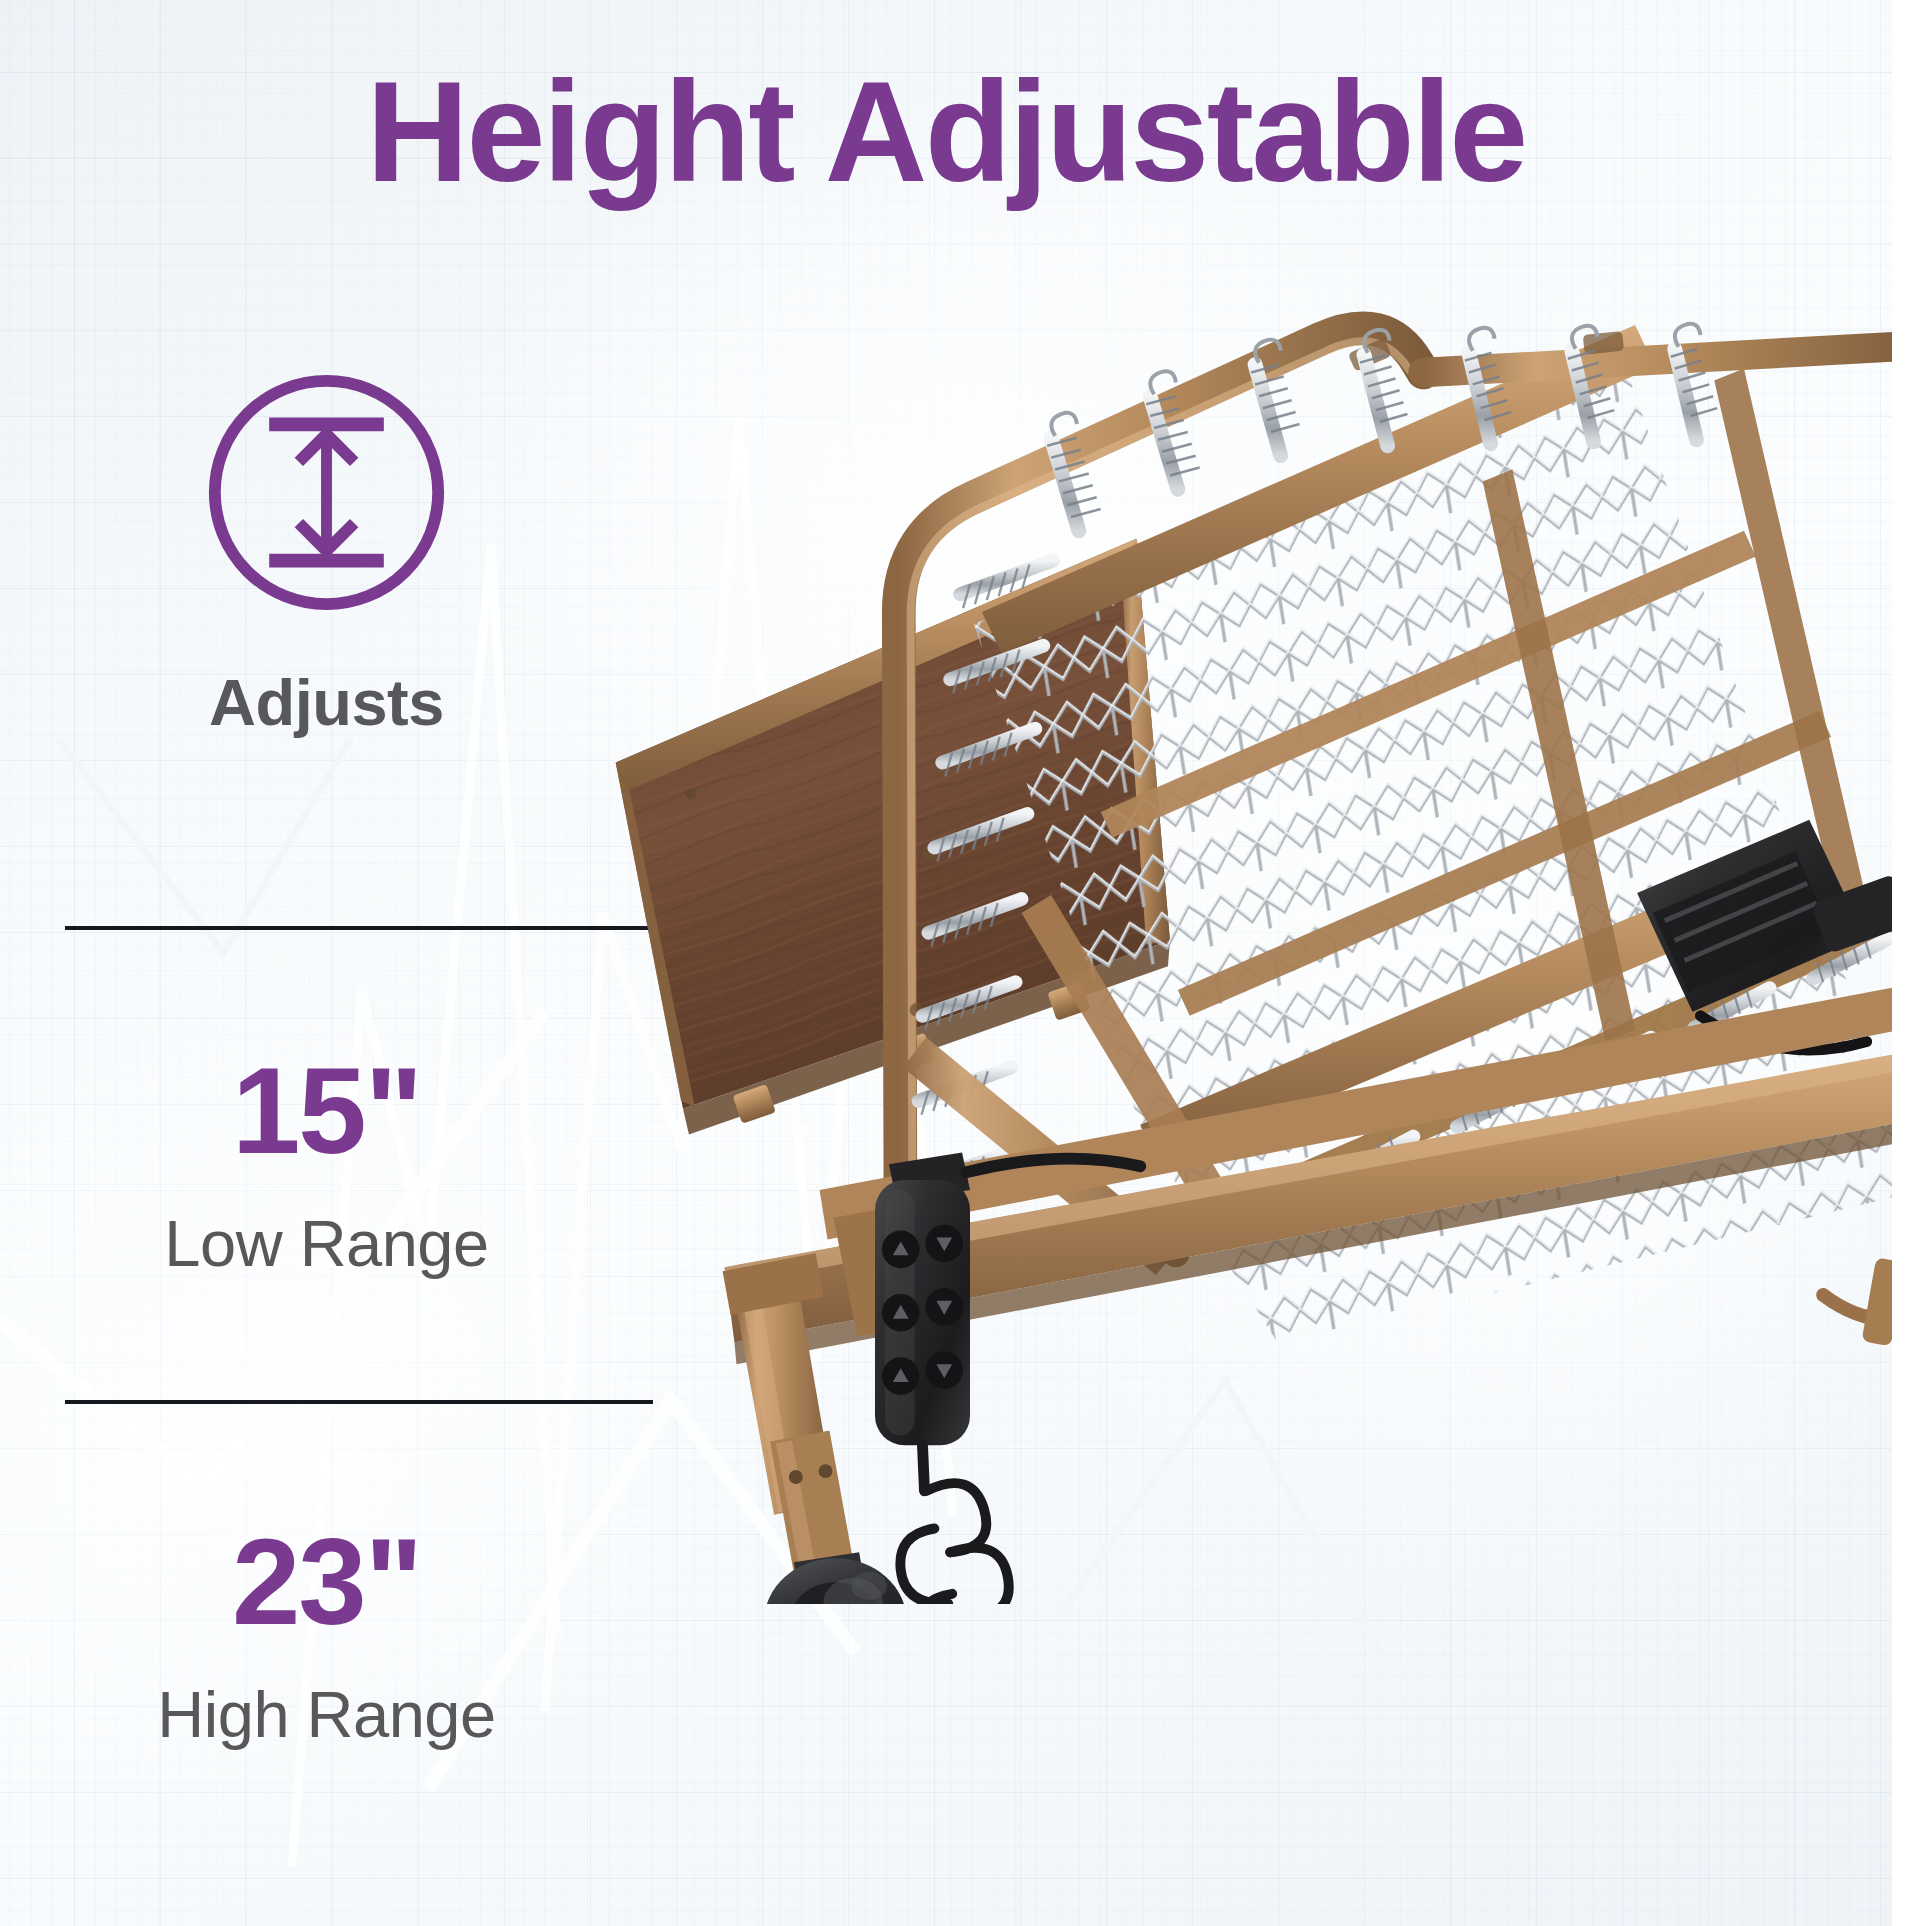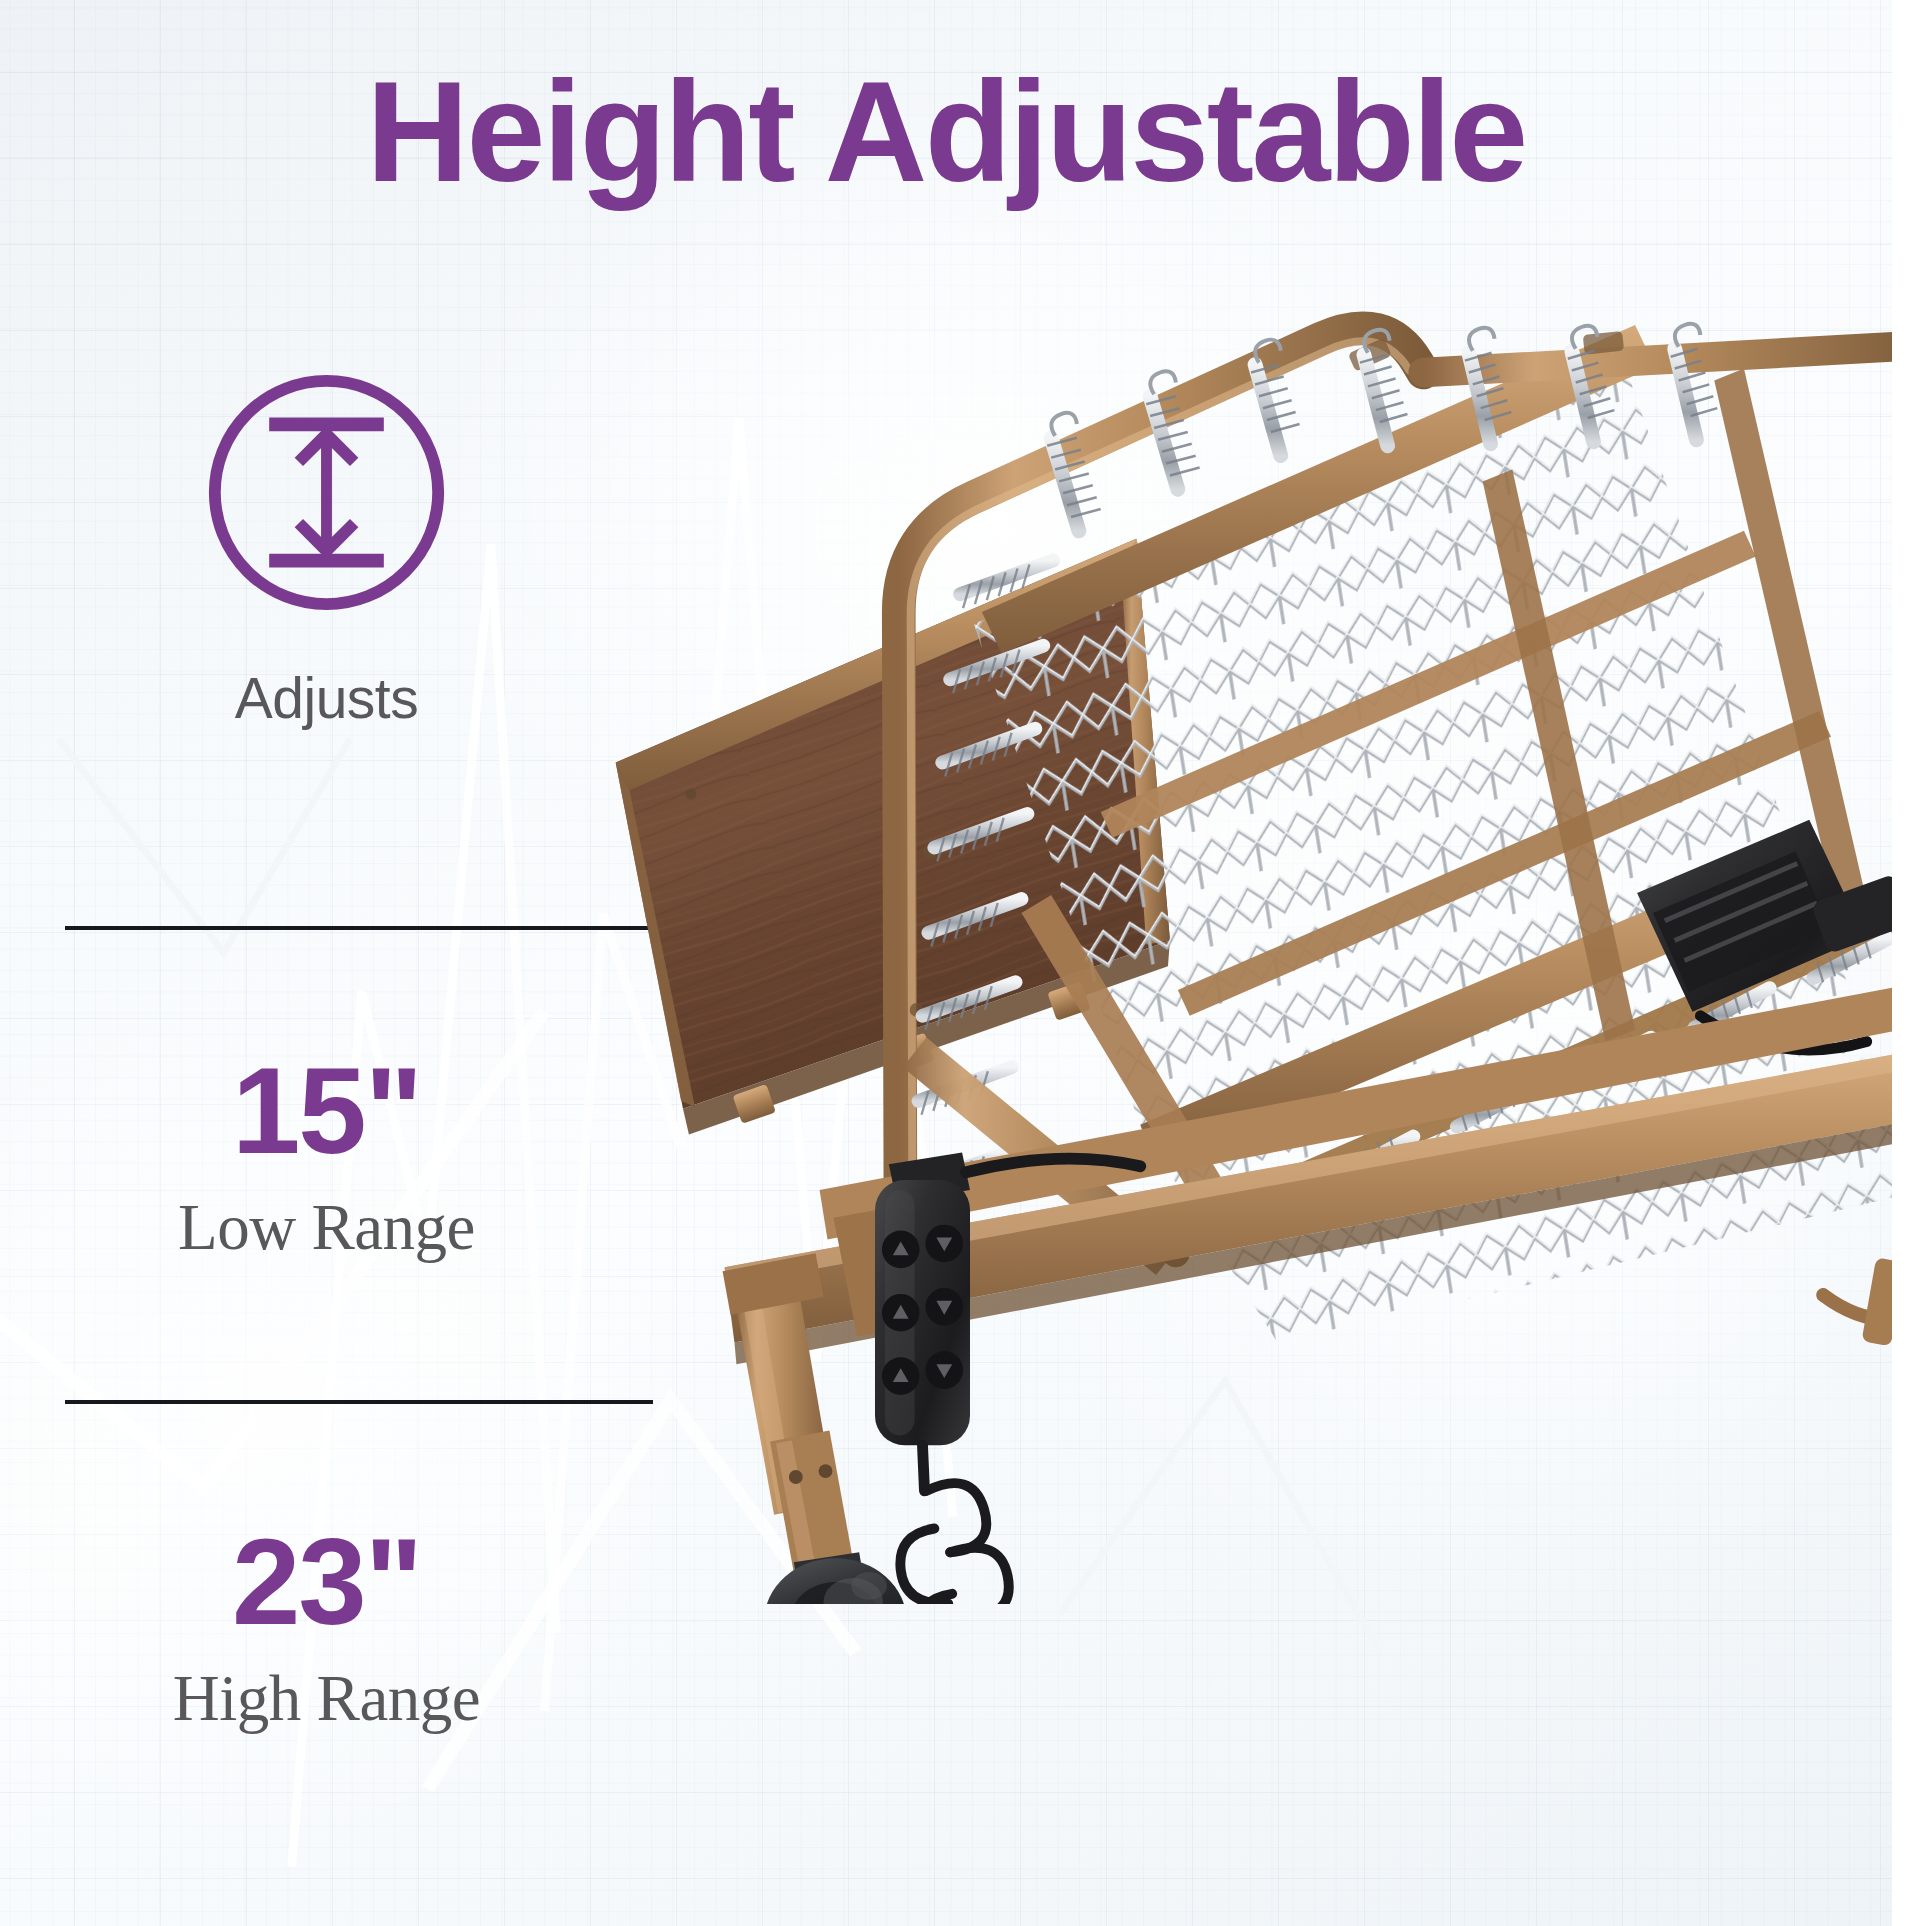--- a/index.html
+++ b/index.html
@@ -79,24 +79,24 @@
 
   .feature-icon-wrap {
     display: flex;
     justify-content: center;
     margin-bottom: 46px;
   }
   .feature-icon { display: block; }
 
   .feature-caption {
     text-align: center;
-    font-size: 57px;
+    font-size: 65px;
     line-height: 1.16;
     color: #58585a;
-    font-weight: 400;
+    font-weight: 700;
     letter-spacing: -0.5px;
     padding: 0 57px;
   }
 
   .divider {
     position: absolute;
     left: 65px;
     width: 588px;
     height: 0;
     border-top: 4px solid #15181c;
@@ -114,27 +114,26 @@
   .stat-block.s2 { top: 1154px; }
 
   .stat-value {
     font-size: 123px;
     font-weight: 700;
     color: #7a3a8f;
     letter-spacing: -2px;
     line-height: 1.0;
   }
   .stat-label {
-    margin-top: 20px;
+    margin-top: 36px;
     font-size: 65px;
     font-weight: 400;
     color: #58585a;
     letter-spacing: -0.5px;
     line-height: 1.1;
-    font-family: Liberation Serif, serif;
   }
 
   
   .product-photo {
     position: absolute;
     left: 586px;
     top: 297px;
     width: 1346px;
     height: 1307px;
     pointer-events: none;

